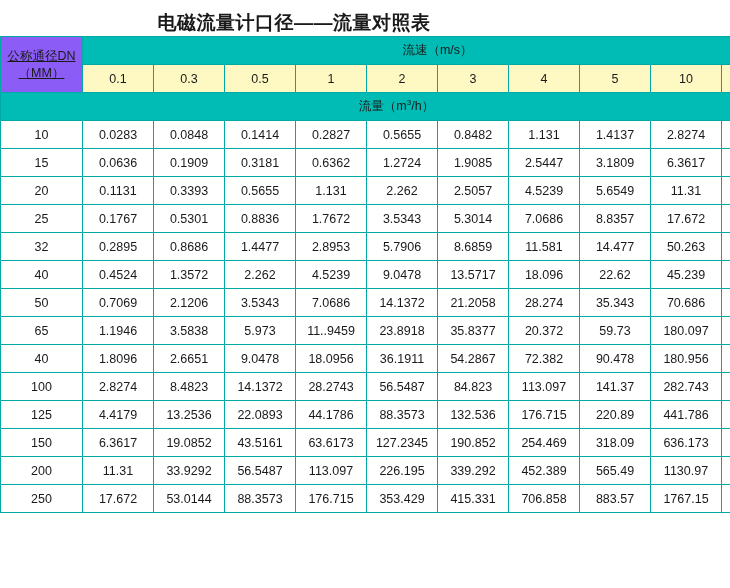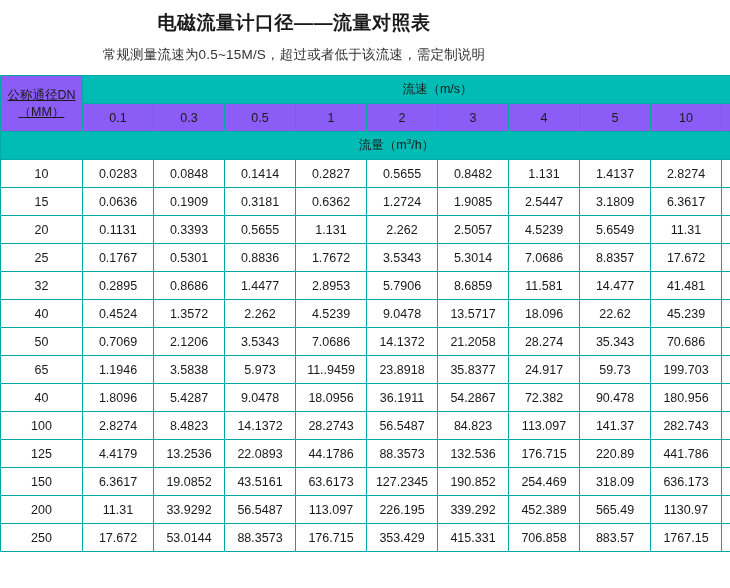--- a/index.html
+++ b/index.html
@@ -61,21 +61,21 @@
   }
   .hdr-dn {
     background: #8b5cf6;
     color: #ffffff;
     font-weight: bold;
     font-size: 12.5px;
     line-height: 1.35;
     text-decoration: underline;
   }
   .hdr-sub {
-    background: #8b5cf6;
+    background: #fef9c3;
     color: #ffffff;
     font-weight: bold;
     font-size: 13px;
     margin-left: 8px;
   }
   .band {
     background: #00bcb4;
     color: #ffffff;
     font-weight: bold;
     font-size: 13px;
@@ -90,21 +90,20 @@
   }
   col.c0 { width: 82px; }
   col.cx { width: 71px; }
 </style>
 </head>
 <body>
 
 <div class="page">
 
   <div class="title">电磁流量计口径——流量对照表</div>
-  <div class="subtitle">常规测量流速为0.5~15M/S，超过或者低于该流速，需定制说明</div>
 
   <table class="grid">
     <colgroup>
       <col class="c0">
       <col class="cx">
         <col class="cx">
         <col class="cx">
         <col class="cx">
         <col class="cx">
       <col class="cx">
@@ -192,21 +191,21 @@
       <tr>
         <td class="dn">32</td>
         <td>0.2895</td>
         <td>0.8686</td>
         <td>1.4477</td>
         <td>2.8953</td>
         <td>5.7906</td>
         <td>8.6859</td>
         <td>11.581</td>
         <td>14.477</td>
-        <td>41.481</td>
+        <td>50.263</td>
         <td>43.43</td>
       </tr>
       <tr>
         <td class="dn">40</td>
         <td>0.4524</td>
         <td>1.3572</td>
         <td>2.262</td>
         <td>4.5239</td>
         <td>9.0478</td>
         <td>13.5717</td>
@@ -229,29 +228,29 @@
         <td>106.03</td>
       </tr>
       <tr>
         <td class="dn">65</td>
         <td>1.1946</td>
         <td>3.5838</td>
         <td>5.973</td>
         <td>11..9459</td>
         <td>23.8918</td>
         <td>35.8377</td>
-        <td>24.917</td>
+        <td>20.372</td>
         <td>59.73</td>
-        <td>199.703</td>
+        <td>180.097</td>
         <td>179.19</td>
       </tr>
       <tr>
         <td class="dn">40</td>
         <td>1.8096</td>
-        <td>5.4287</td>
+        <td>2.6651</td>
         <td>9.0478</td>
         <td>18.0956</td>
         <td>36.1911</td>
         <td>54.2867</td>
         <td>72.382</td>
         <td>90.478</td>
         <td>180.956</td>
         <td>271.43</td>
       </tr>
       <tr>

